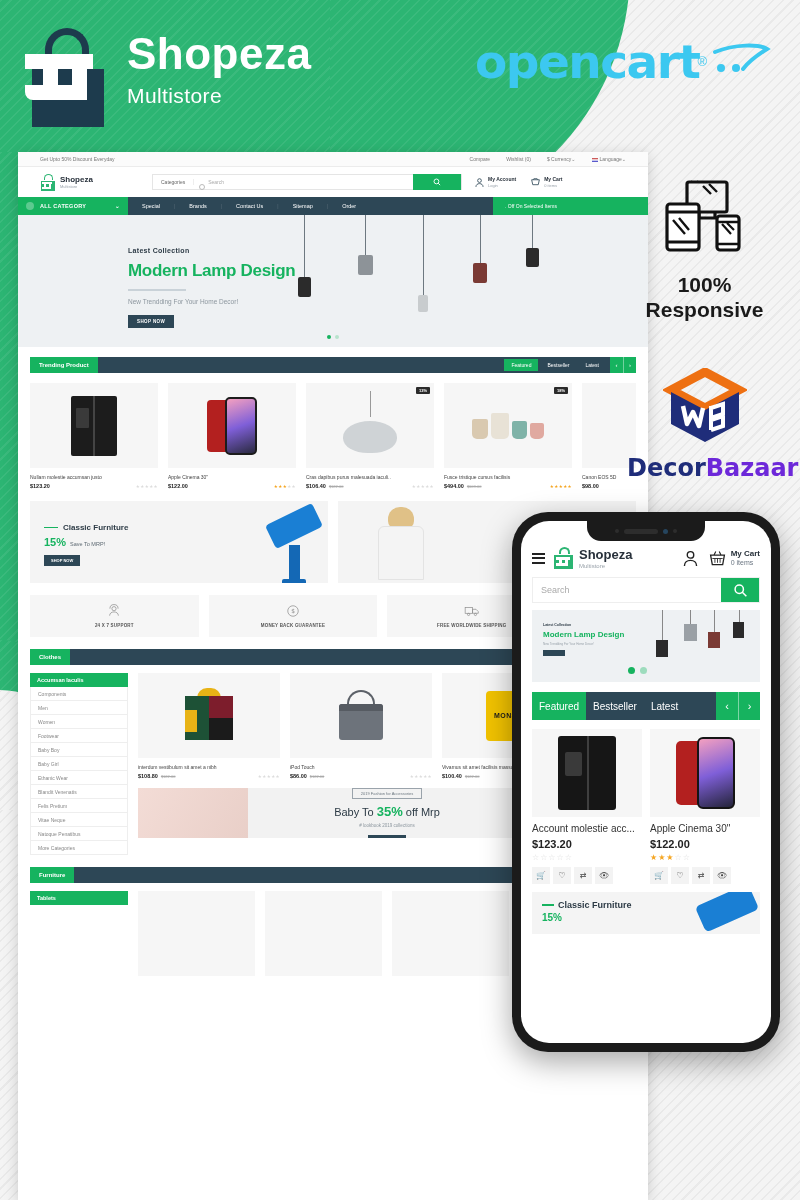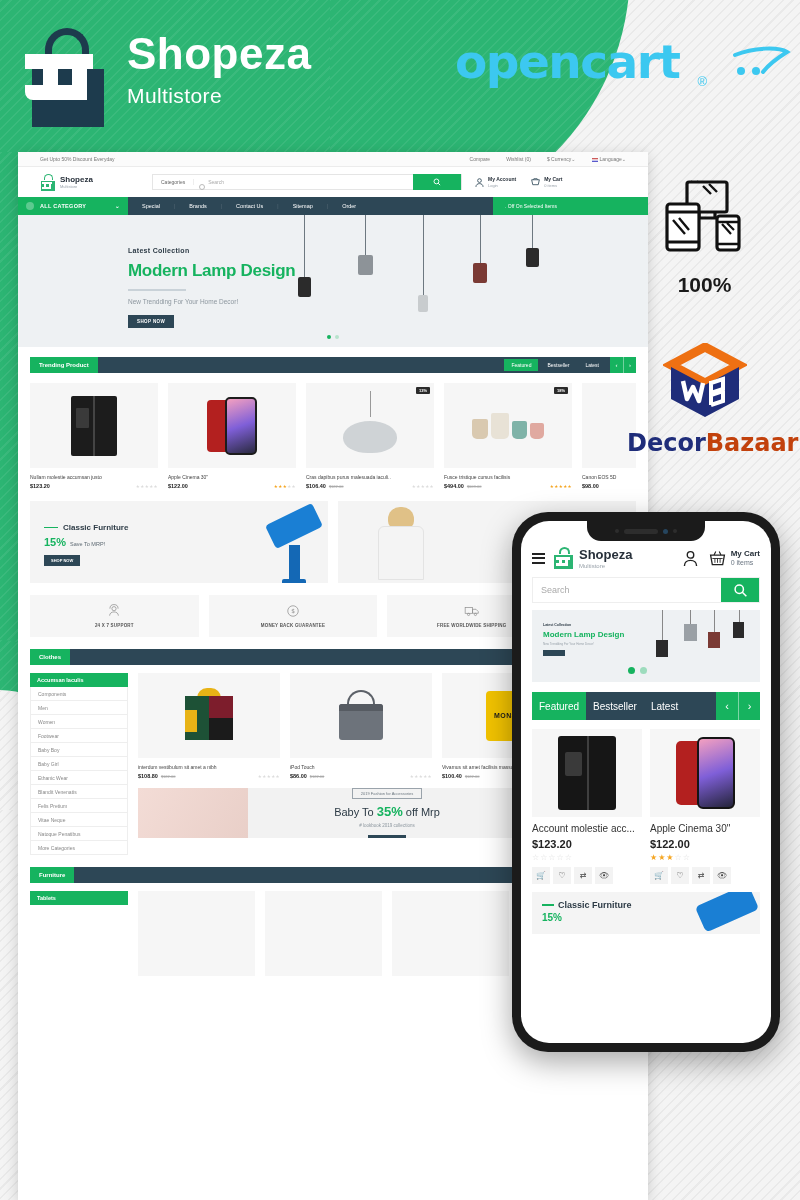--- a/index.html
+++ b/index.html
@@ -67,39 +67,39 @@
   .bm-s .r2{ position:absolute; left:18px; top:13px; width:15px; height:22px; background:#fff;}
   .bm-s .r3{ position:absolute; left:0; top:31px; width:62px; height:15px; background:#fff;
              border-radius:0 0 0 8px;}
   .bm-s .r4{ position:absolute; left:47px; top:12px; width:15px; height:26px; background:#fff;}
   .brand-text{ color:#fff; line-height:1; }
   .brand-name{ font-size:44px; font-weight:600; letter-spacing:.5px; }
   .brand-sub{ font-size:21px; font-weight:400; margin-top:9px; letter-spacing:.4px; }
 
   
   .oc-wrap{ position:absolute; right:22px; top:34px; z-index:6; text-align:center; width:310px;}
-  .oc-logo{ display:flex; align-items:flex-end; justify-content:center;gap:20px; }
+  .oc-logo{ display:flex; align-items:center; justify-content:center; }
   .oc-word{
     font-size:47px; font-weight:700; color:#3cc8f0; letter-spacing:-1.5px;
     font-family:"DejaVu Sans", sans-serif;
   }
   .oc-reg{ font-size:13px; color:#3cc8f0; vertical-align:super; margin-left:-2px; }
   .oc-cart{ margin-left:2px; margin-top:4px; }
   .oc-badge{
     display:inline-block; margin-top:10px; background:#2d4a5c; color:#fff;
     padding:8px 22px; border-radius:9px; font-size:19px; font-weight:700;
     font-family:"DejaVu Sans", sans-serif; letter-spacing:.5px;
   }
 
   
   .rail{ position:absolute; right:18px; top:180px; width:155px; text-align:center; z-index:6;}
   .rail-resp-label{ font-size:21px; font-weight:700; color:#1a1a1a; line-height:1.2; margin-top:8px;}
   .wb-wrap{ margin-top:46px; text-align:center;}
   .wb-name{ font-size:24px; font-weight:700; margin-top:4px; font-family:"DejaVu Sans",sans-serif;}
-  .wb-web{ color:#1f2d7a;} .wb-baz{ color:#c2410c;}
+  .wb-web{ color:#1f2d7a;} .wb-baz{ color:#6d28d9;}
 
   
   .shot{
     position:absolute; left:18px; top:152px; width:630px; height:1048px;
     background:#fff; box-shadow:0 3px 14px rgba(0,0,0,.18); overflow:hidden;
   }
   .topbar{
     height:15px; background:#fbfbfb; border-bottom:1px solid #ececec;
     display:flex; align-items:center; padding:0 22px; font-size:5px; color:#777;
   }
@@ -344,20 +344,21 @@
       <rect x="58" y="36" width="22" height="34" rx="3" fill="#fff" stroke="#111" stroke-width="3.2"></rect>
       <path d="M58 42 L80 42 M58 64 L80 64" stroke="#111" stroke-width="2.6"></path>
       <path d="M14 40 L26 54 M20 38 L30 50" stroke="#111" stroke-width="2.4"></path>
       <path d="M44 6 L52 14 M50 4 L58 12" stroke="#111" stroke-width="2.4"></path>
       <path d="M63 44 L72 54 M68 43 L75 50" stroke="#111" stroke-width="2.2"></path>
       <path d="M32 0 L34 -4 M38 0 L41 -4" stroke="#111" stroke-width="2"></path>
     </svg>
   </div>
   <div class="rail-resp-label">
     <div>100%</div>
+    <div>Responsive</div>
   </div>
   <div class="wb-wrap">
     <div>
       <svg width="84" height="78" viewBox="0 0 84 78">
         <path d="M42 4 L76 22 L42 40 L8 22 Z" fill="none" stroke="#ee7012" stroke-width="9"></path>
         <path d="M8 24 L8 56 L42 74 L76 56 L76 24 L42 42 Z" fill="#1f2d7a"></path>
         <path d="M20 38 L24 56 L30 44 L36 58 L40 40" fill="none" stroke="#fff" stroke-width="4.5" stroke-linejoin="round"></path>
         <path d="M48 38 L48 62 M48 40 L60 36 L60 46 L48 50 M48 52 L60 48 L60 58 L48 62" fill="none" stroke="#fff" stroke-width="4"></path>
       </svg>
     </div>

